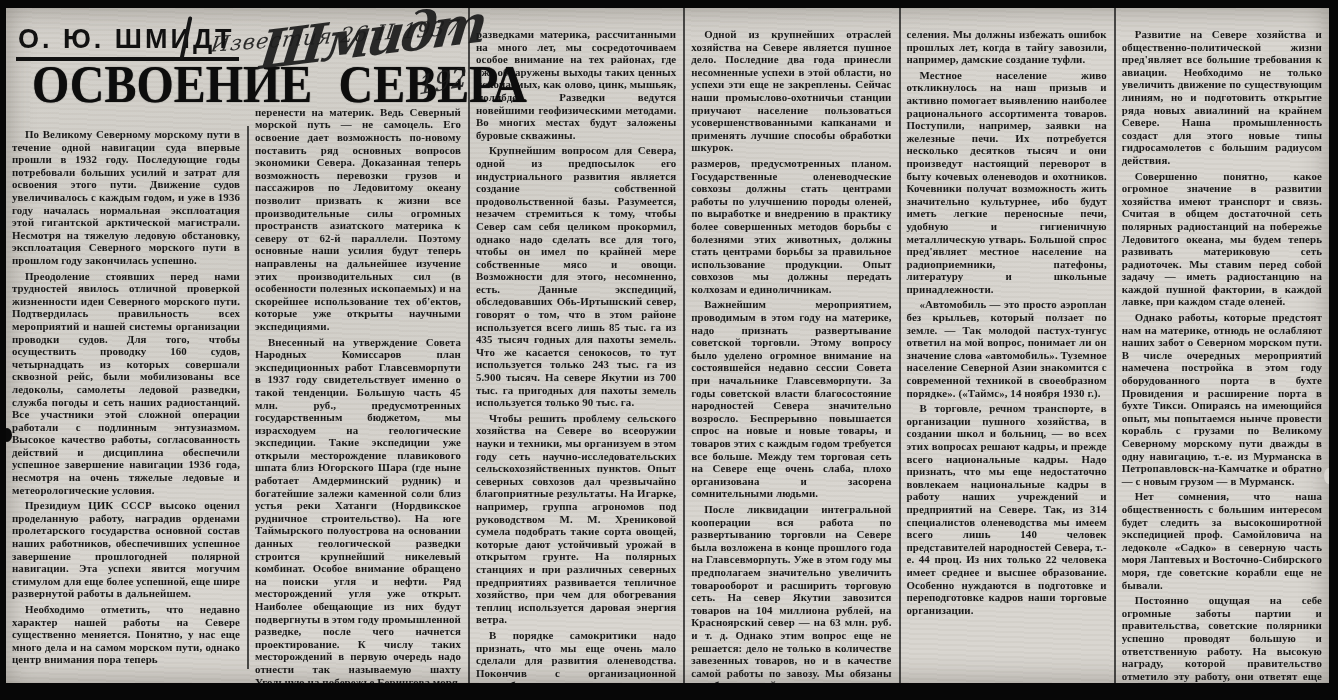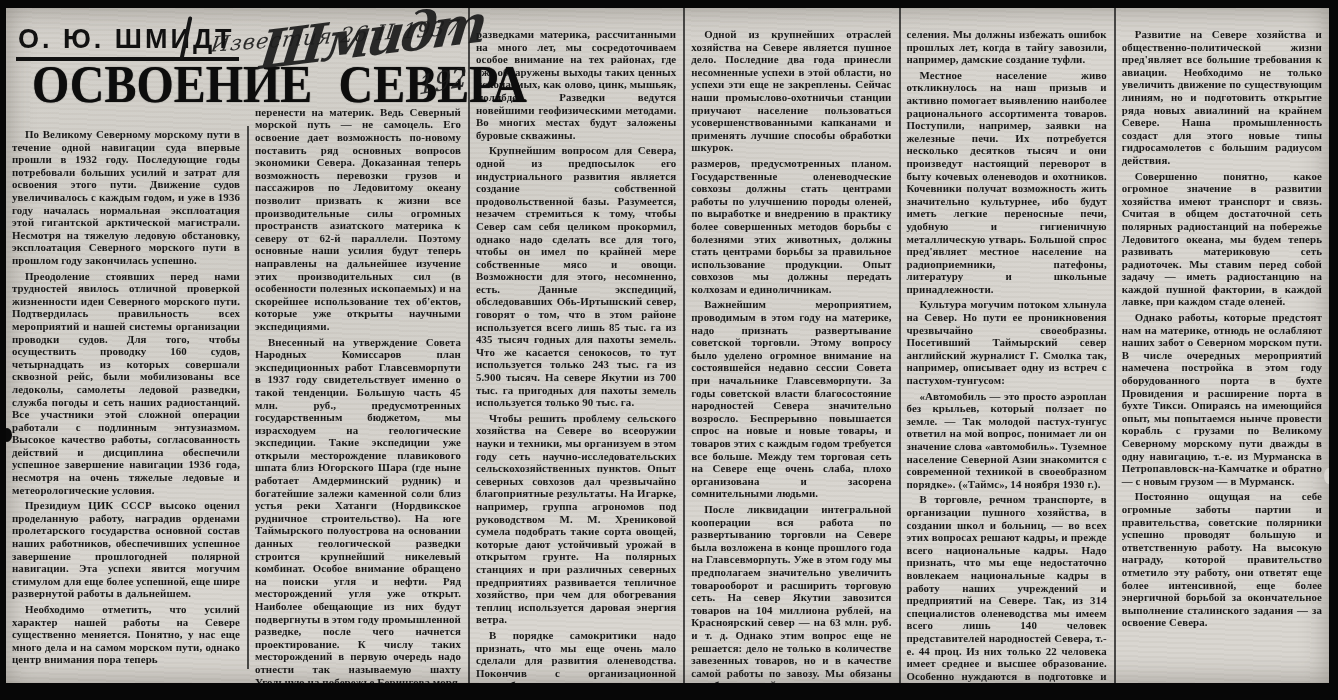--- a/index.html
+++ b/index.html
@@ -54,21 +54,21 @@
         <span class="hand hand-note">Известия 26 II 1937</span>
         <span class="hand hand-signature">Шмидт</span>
         <span class="hand hand-year">192</span>
         <div class="headline">ОСВОЕНИЕ СЕВЕРА</div>
       </div>
       <div class="left-cols">
         <div class="col col1">
             <p class="para">По Великому Северному морскому пути в течение одной навигации суда впервые прошли в 1932 году. Последующие годы потребовали больших усилий и затрат для освоения этого пути. Движение судов увеличивалось с каждым годом, и уже в 1936 году началась нормальная эксплоатация этой гигантской арктической магистрали. Несмотря на тяжелую ледовую обстановку, эксплоатация Северного морского пути в прошлом году закончилась успешно.</p>
             <p class="para">Преодоление стоявших перед нами трудностей явилось отличной проверкой жизненности идеи Северного морского пути. Подтвердилась правильность всех мероприятий и нашей системы организации проводки судов. Для того, чтобы осуществить проводку 160 судов, четырнадцать из которых совершали сквозной рейс, были мобилизованы все ледоколы, самолеты ледовой разведки, служба погоды и сеть наших радиостанций. Все участники этой сложной операции работали с подлинным энтузиазмом. Высокое качество работы, согласованность действий и дисциплина обеспечили успешное завершение навигации 1936 года, несмотря на очень тяжелые ледовые и метеорологические условия.</p>
             <p class="para">Президиум ЦИК СССР высоко оценил проделанную работу, наградив орденами пролетарского государства основной состав наших работников, обеспечивших успешное завершение прошлогодней полярной навигации. Эта успехи явится могучим стимулом для еще более успешной, еще шире развернутой работы в дальнейшем.</p>
-            <p class="para">Необходимо отметить, что усилий характер нашей работы на Севере существенно меняется. Понятно, у нас еще много дела и на самом морском пути, однако центр внимания пора теперь</p>
+            <p class="para">Необходимо отметить, что недавно характер нашей работы на Севере существенно меняется. Понятно, у нас еще много дела и на самом морском пути, однако центр внимания пора теперь</p>
           </div>
         <div class="col col2">
             <p class="para cont">перенести на материк. Ведь Северный морской путь — не самоцель. Его освоение дает возможность по-новому поставить ряд основных вопросов экономики Севера. Доказанная теперь возможность перевозки грузов и пассажиров по Ледовитому океану позволит призвать к жизни все производительные силы огромных пространств азиатского материка к северу от 62-й параллели. Поэтому основные наши усилия будут теперь направлены на дальнейшее изучение этих производительных сил (в особенности полезных ископаемых) и на скорейшее использование тех об'ектов, которые уже открыты научными экспедициями.</p>
             <p class="para">Внесенный на утверждение Совета Народных Комиссаров план экспедиционных работ Главсевморпути в 1937 году свидетельствует именно о такой тенденции. Большую часть 45 млн. руб., предусмотренных государственным бюджетом, мы израсходуем на геологические экспедиции. Такие экспедиции уже открыли месторождение плавикового шпата близ Югорского Шара (где ныне работает Амдерминский рудник) и богатейшие залежи каменной соли близ устья реки Хатанги (Нордвикское рудничное строительство). На юге Таймырского полуострова на основании данных геологической разведки строится крупнейший никелевый комбинат. Особое внимание обращено на поиски угля и нефти. Ряд месторождений угля уже открыт. Наиболее обещающие из них будут подвергнуты в этом году промышленной разведке, после чего начнется проектирование. К числу таких месторождений в первую очередь надо отнести так называемую шахту Угольную на побережье Берингова моря.</p>
           </div>
       </div>
       <div class="blot"></div>
     </div>
 
     <div class="col colmain">
@@ -79,26 +79,26 @@
       </div>
     <div class="col colmain">
         <p class="para">Одной из крупнейших отраслей хозяйства на Севере является пушное дело. Последние два года принесли несомненные успехи в этой области, но успехи эти еще не закреплены. Сейчас наши промыслово-охотничьи станции приучают население пользоваться усовершенствованными капканами и применять лучшие способы обработки шкурок.</p>
         <p class="para cont">размеров, предусмотренных планом. Государственные оленеводческие совхозы должны стать центрами работы по улучшению породы оленей, по выработке и внедрению в практику более совершенных методов борьбы с болезнями этих животных, должны стать центрами борьбы за правильное использование продукции. Опыт совхозов мы должны передать колхозам и единоличникам.</p>
         <p class="para">Важнейшим мероприятием, проводимым в этом году на материке, надо признать развертывание советской торговли. Этому вопросу было уделено огромное внимание на состоявшейся недавно сессии Совета при начальнике Главсевморпути. За годы советской власти благосостояние народностей Севера значительно возросло. Беспрерывно повышается спрос на новые и новые товары, и товаров этих с каждым годом требуется все больше. Между тем торговая сеть на Севере еще очень слаба, плохо организована и засорена сомнительными людьми.</p>
         <p class="para">После ликвидации интегральной кооперации вся работа по развертыванию торговли на Севере была возложена в конце прошлого года на Главсевморпуть. Уже в этом году мы предполагаем значительно увеличить товарооборот и расширить торговую сеть. На север Якутии завозится товаров на 104 миллиона рублей, на Красноярский север — на 63 млн. руб. и т. д. Однако этим вопрос еще не решается: дело не только в количестве завезенных товаров, но и в качестве самой работы по завозу. Мы обязаны подобрать такой ассортимент товаров, который смог бы целиком удовлетворить потребности местного на-</p>
       </div>
     <div class="col colmain">
         <p class="para cont">селения. Мы должны избежать ошибок прошлых лет, когда в тайгу завозили, например, дамские создание туфли.</p>
         <p class="para">Местное население живо откликнулось на наш призыв и активно помогает выявлению наиболее рационального ассортимента товаров. Поступили, например, заявки на железные печи. Их потребуется несколько десятков тысяч и они произведут настоящий переворот в быту кочевых оленеводов и охотников. Кочевники получат возможность жить значительно культурнее, ибо будут иметь легкие переносные печи, удобную и гигиеничную металлическую утварь. Большой спрос пред'являет местное население на радиоприемники, патефоны, литературу и школьные принадлежности.</p>
-        <p class="para">Культура могучим потоком хлынула на Север. Но пути ее проникновения чрезвычайно своеобразны. Посетивший Таймырский север английский журналист Г. Смолка так, например, описывает одну из встреч с пастухом-тунгусом:</p>
         <p class="para">«Автомобиль — это просто аэроплан без крыльев, который ползает по земле. — Так молодой пастух-тунгус ответил на мой вопрос, понимает ли он значение слова «автомобиль». Туземное население Северной Азии знакомится с современной техникой в своеобразном порядке». («Таймс», 14 ноября 1930 г.).</p>
         <p class="para">В торговле, речном транспорте, в организации пушного хозяйства, в создании школ и больниц, — во всех этих вопросах решают кадры, и прежде всего национальные кадры. Надо признать, что мы еще недостаточно вовлекаем национальные кадры в работу наших учреждений и предприятий на Севере. Так, из 314 специалистов оленеводства мы имеем всего лишь 140 человек представителей народностей Севера, т.-е. 44 проц. Из них только 22 человека имеет среднее и высшее образование. Особенно нуждаются в подготовке и переподготовке кадров наши торговые организации.</p>
       </div>
     <div class="col colmain">
         <p class="para">Развитие на Севере хозяйства и общественно-политической жизни пред'являет все большие требования к авиации. Необходимо не только увеличить движение по существующим линиям, но и подготовить открытие ряда новых авиалиний на крайнем Севере. Наша промышленность создаст для этого новые типы гидросамолетов с большим радиусом действия.</p>
         <p class="para">Совершенно понятно, какое огромное значение в развитии хозяйства имеют транспорт и связь. Считая в общем достаточной сеть полярных радиостанций на побережье Ледовитого океана, мы будем теперь развивать материковую сеть радиоточек. Мы ставим перед собой задачу — иметь радиостанцию на каждой пушной фактории, в каждой лавке, при каждом стаде оленей.</p>
         <p class="para">Однако работы, которые предстоят нам на материке, отнюдь не ослабляют наших забот о Северном морском пути. В числе очередных мероприятий намечена постройка в этом году оборудованного порта в бухте Провидения и расширение порта в бухте Тикси. Опираясь на имеющийся опыт, мы попытаемся нынче провести корабль с грузами по Великому Северному морскому пути дважды в одну навигацию, т.-е. из Мурманска в Петропавловск-на-Камчатке и обратно — с новым грузом — в Мурманск.</p>
+        <p class="para">Нет сомнения, что наша общественность с большим интересом будет следить за высокоширотной экспедицией проф. Самойловича на ледоколе «Садко» в северную часть моря Лаптевых и Восточно-Сибирского моря, где советские корабли еще не бывали.</p>
         <p class="para">Постоянно ощущая на себе огромные заботы партии и правительства, советские полярники успешно проводят большую и ответственную работу. На высокую награду, которой правительство отметило эту работу, они ответят еще более интенсивной, еще более энергичной борьбой за окончательное выполнение сталинского задания — за освоение Севера.</p>
       </div>
 
     <div class="tear"></div>
   </div>
 </div>
 
 </body></html>

